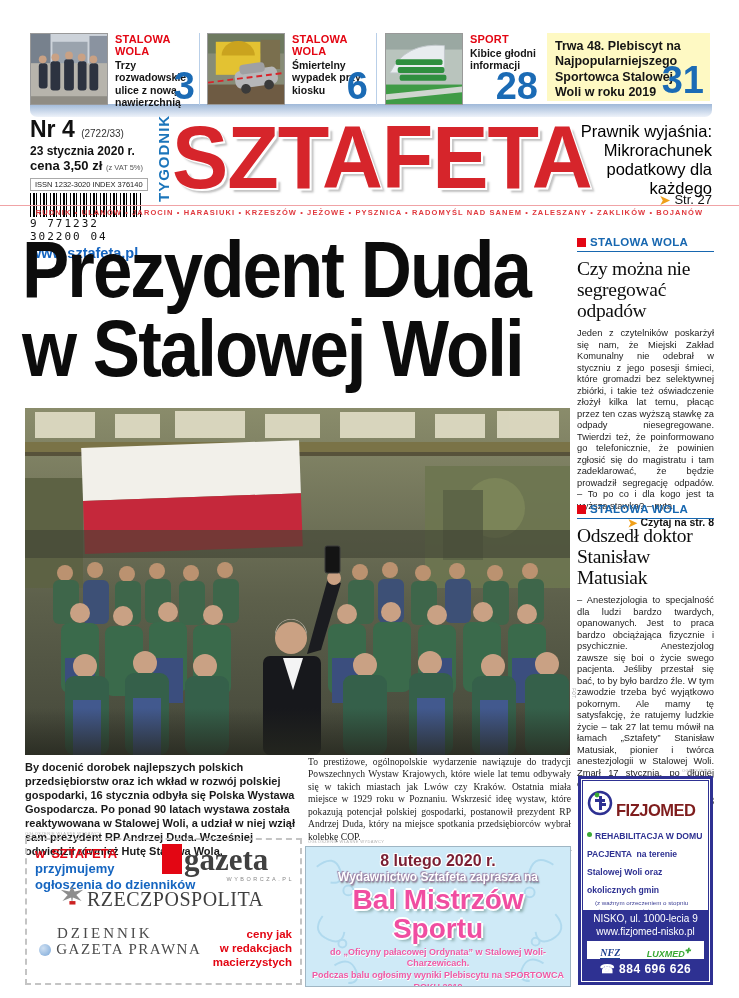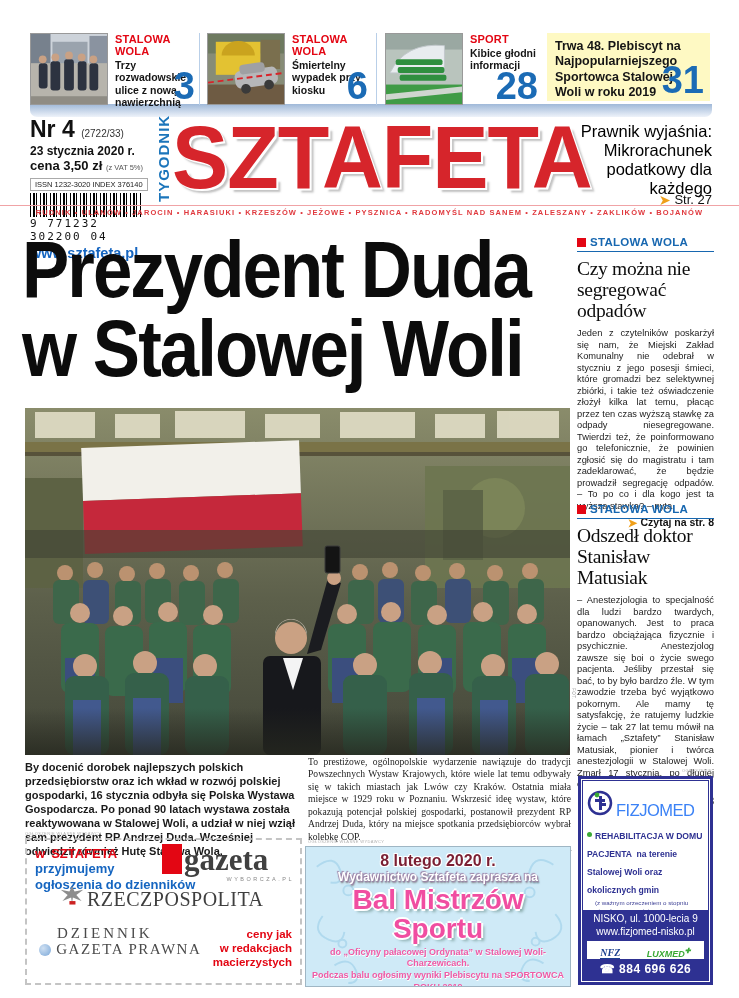--- a/index.html
+++ b/index.html
@@ -99,21 +99,21 @@
             text-shadow:1px 1px 1px #9b7fa5,-1px -1px 1px #9b7fa5,1px 2px 2px #777;}
   .b-title{position:relative;font-size:28px;font-weight:bold;color:#f04ea1;line-height:1.05;margin-top:1px;
            text-shadow:2px 0 0 #fff,-2px 0 0 #fff,0 2px 0 #fff,0 -2px 0 #fff,3px 3px 3px #8aa;}
   .b-pink{position:relative;font-size:9px;font-weight:bold;color:#ef5aa5;line-height:1.3;margin-top:3px;
           text-shadow:.5px .5px 0 #fff;}
 
   
   .ad-fiz{left:578px;top:776px;width:135px;height:209px;border:3px solid #2e3192;box-sizing:border-box;background:#fff;}
   .fiz-in{position:absolute;inset:1px;border:1px solid #2e3192;}
   .fiz-head{display:flex;align-items:center;gap:3px;padding:4px 3px 2px 4px;}
-  .fiz-brand{font-size:16.5px;font-weight:normal;color:#3b82f6;letter-spacing:-.5px;margin-top:16px;}
+  .fiz-brand{font-size:16.5px;font-weight:bold;color:#7f1d1d;letter-spacing:-.5px;margin-top:16px;}
   .fiz-item{padding:0 4px 0 4px;margin-top:3px;}
   .fiz-bullet{display:inline-block;width:5px;height:5px;border-radius:50%;background:#3aa935;margin-right:3px;vertical-align:2px;}
   .fiz-t{font-size:8.6px;font-weight:bold;color:#2e3192;line-height:1.25;display:inline;}
   .fiz-note{font-size:6.2px;color:#3c3f94;line-height:1.25;margin:2px 0 0 8px;}
   .fiz-foot{position:absolute;left:0;right:0;bottom:0;background:#2e3192;color:#fff;text-align:center;padding:3px 0 4px;}
   .fiz-addr{font-size:10px;line-height:1.25;}
   .fiz-logos{background:#fff;margin:3px 4px;height:18px;display:flex;align-items:flex-end;justify-content:space-around;font-style:italic;}
   .nfz{color:#1a3f8f;font-weight:bold;font-size:10px;font-family:"Liberation Serif",serif;border-bottom:1px solid #1a3f8f;line-height:1;}
   .luxmed{color:#3aa935;font-weight:bold;font-size:9px;}
   .luxmed sup{font-size:7px;}

